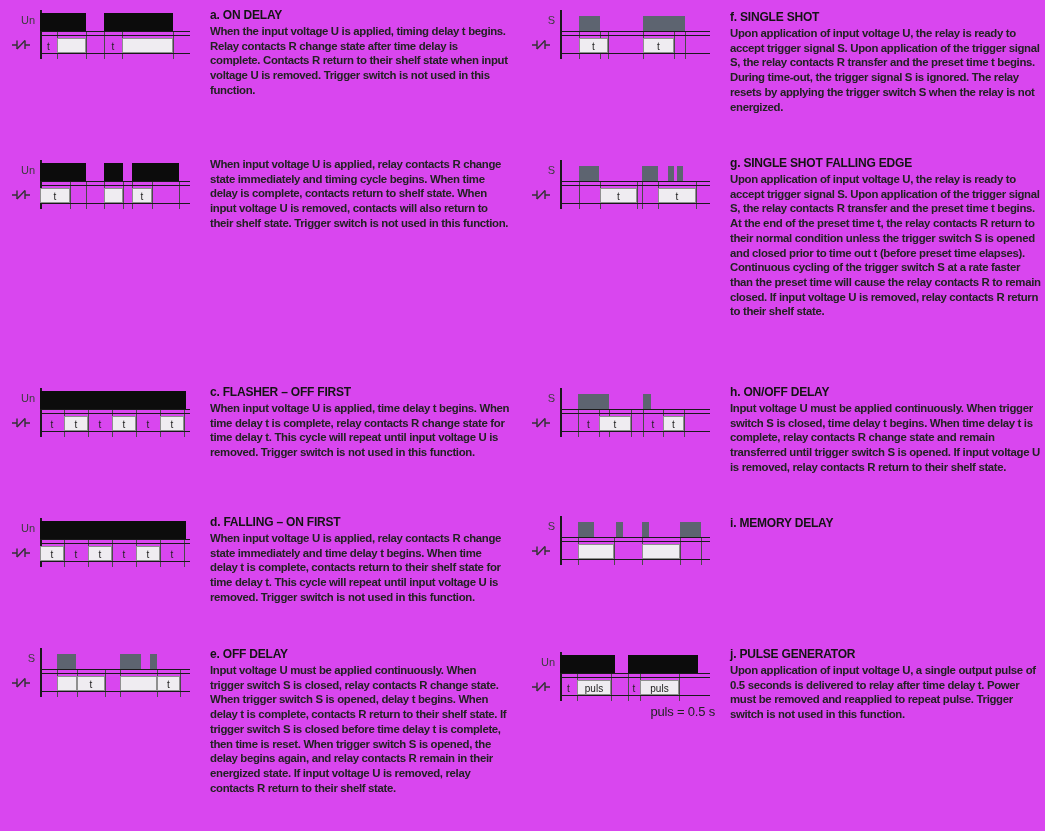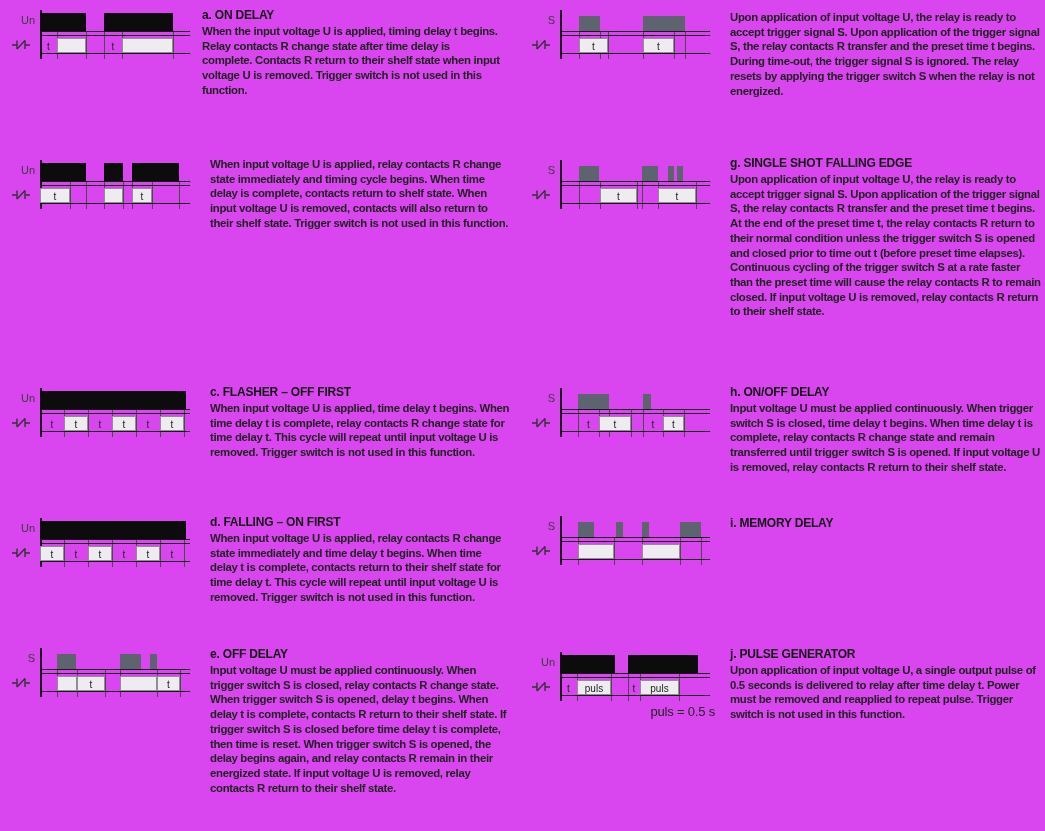--- a/index.html
+++ b/index.html
@@ -53,21 +53,21 @@
         <div style="position: absolute; left: 0px; top: 29px; width: 150px; height: 1.3px; background: rgb(26, 26, 26);"></div>
         <div style="position: absolute; left: 0px; top: 47px; width: 150px; height: 1.3px; background: rgb(26, 26, 26);"></div>
         <div style="position: absolute; left: 0px; top: 7px; width: 46px; height: 18px; background: rgb(12, 12, 12);"></div>
         <div style="position: absolute; left: 64px; top: 7px; width: 69px; height: 18px; background: rgb(12, 12, 12);"></div>
         <div class="dg-cell open" style="position: absolute; left: 0px; top: 32px; width: 17px; height: 15px;">t</div>
         <div class="dg-cell filled" style="position: absolute; left: 17px; top: 32px; width: 29px; height: 15px;"></div>
         <div class="dg-cell open" style="position: absolute; left: 64px; top: 32px; width: 18px; height: 15px;">t</div>
         <div class="dg-cell filled" style="position: absolute; left: 82px; top: 32px; width: 51px; height: 15px;"></div>
       </div>
   </div>
-  <div class="sec" style="left:202px;top:8px;width:300px">
+  <div class="sec" style="left:210px;top:8px;width:300px">
     <div class="sec-title">a. ON DELAY</div>
     <div class="sec-body">When the input voltage U is applied, timing delay t begins. Relay contacts R change state after time delay is complete. Contacts R return to their shelf state when input voltage U is removed. Trigger switch is not used in this function.</div>
   </div>
 
   <div class="diag" style="left:4px;top:156px">
     <div class="sig-label">Un</div>
     <div class="relay-icon">
       <svg width="18" height="13" viewBox="0 0 18 13">
           <g stroke="#333" stroke-width="1.4" fill="none">
             <path d="M0 7 H5 M13 7 H18"></path>
@@ -233,20 +233,21 @@
         <div style="position: absolute; left: 0px; top: 25px; width: 150px; height: 1.3px; background: rgb(26, 26, 26);"></div>
         <div style="position: absolute; left: 0px; top: 29px; width: 150px; height: 1.3px; background: rgb(26, 26, 26);"></div>
         <div style="position: absolute; left: 0px; top: 47px; width: 150px; height: 1.3px; background: rgb(26, 26, 26);"></div>
         <div style="position: absolute; left: 19px; top: 10px; width: 21px; height: 15px; background: rgb(93, 100, 112);"></div>
         <div style="position: absolute; left: 83px; top: 10px; width: 42px; height: 15px; background: rgb(93, 100, 112);"></div>
         <div class="dg-cell filled" style="position: absolute; left: 19px; top: 32px; width: 29px; height: 15px;">t</div>
         <div class="dg-cell filled" style="position: absolute; left: 83px; top: 32px; width: 31px; height: 15px;">t</div>
       </div>
   </div>
   <div class="sec" style="left:730px;top:10px;width:312px">
+    <div class="sec-title">f. SINGLE SHOT</div>
     <div class="sec-body">Upon application of input voltage U, the relay is ready to accept trigger signal S. Upon application of the trigger signal S, the relay contacts R transfer and the preset time t begins. During time-out, the trigger signal S is ignored. The relay resets by applying the trigger switch S when the relay is not energized.</div>
   </div>
 
   <div class="diag" style="left:524px;top:156px">
     <div class="sig-label">S</div>
     <div class="relay-icon">
       <svg width="18" height="13" viewBox="0 0 18 13">
           <g stroke="#333" stroke-width="1.4" fill="none">
             <path d="M0 7 H5 M13 7 H18"></path>
             <path d="M5 2.5 V11 M13 2.5 V11"></path>

